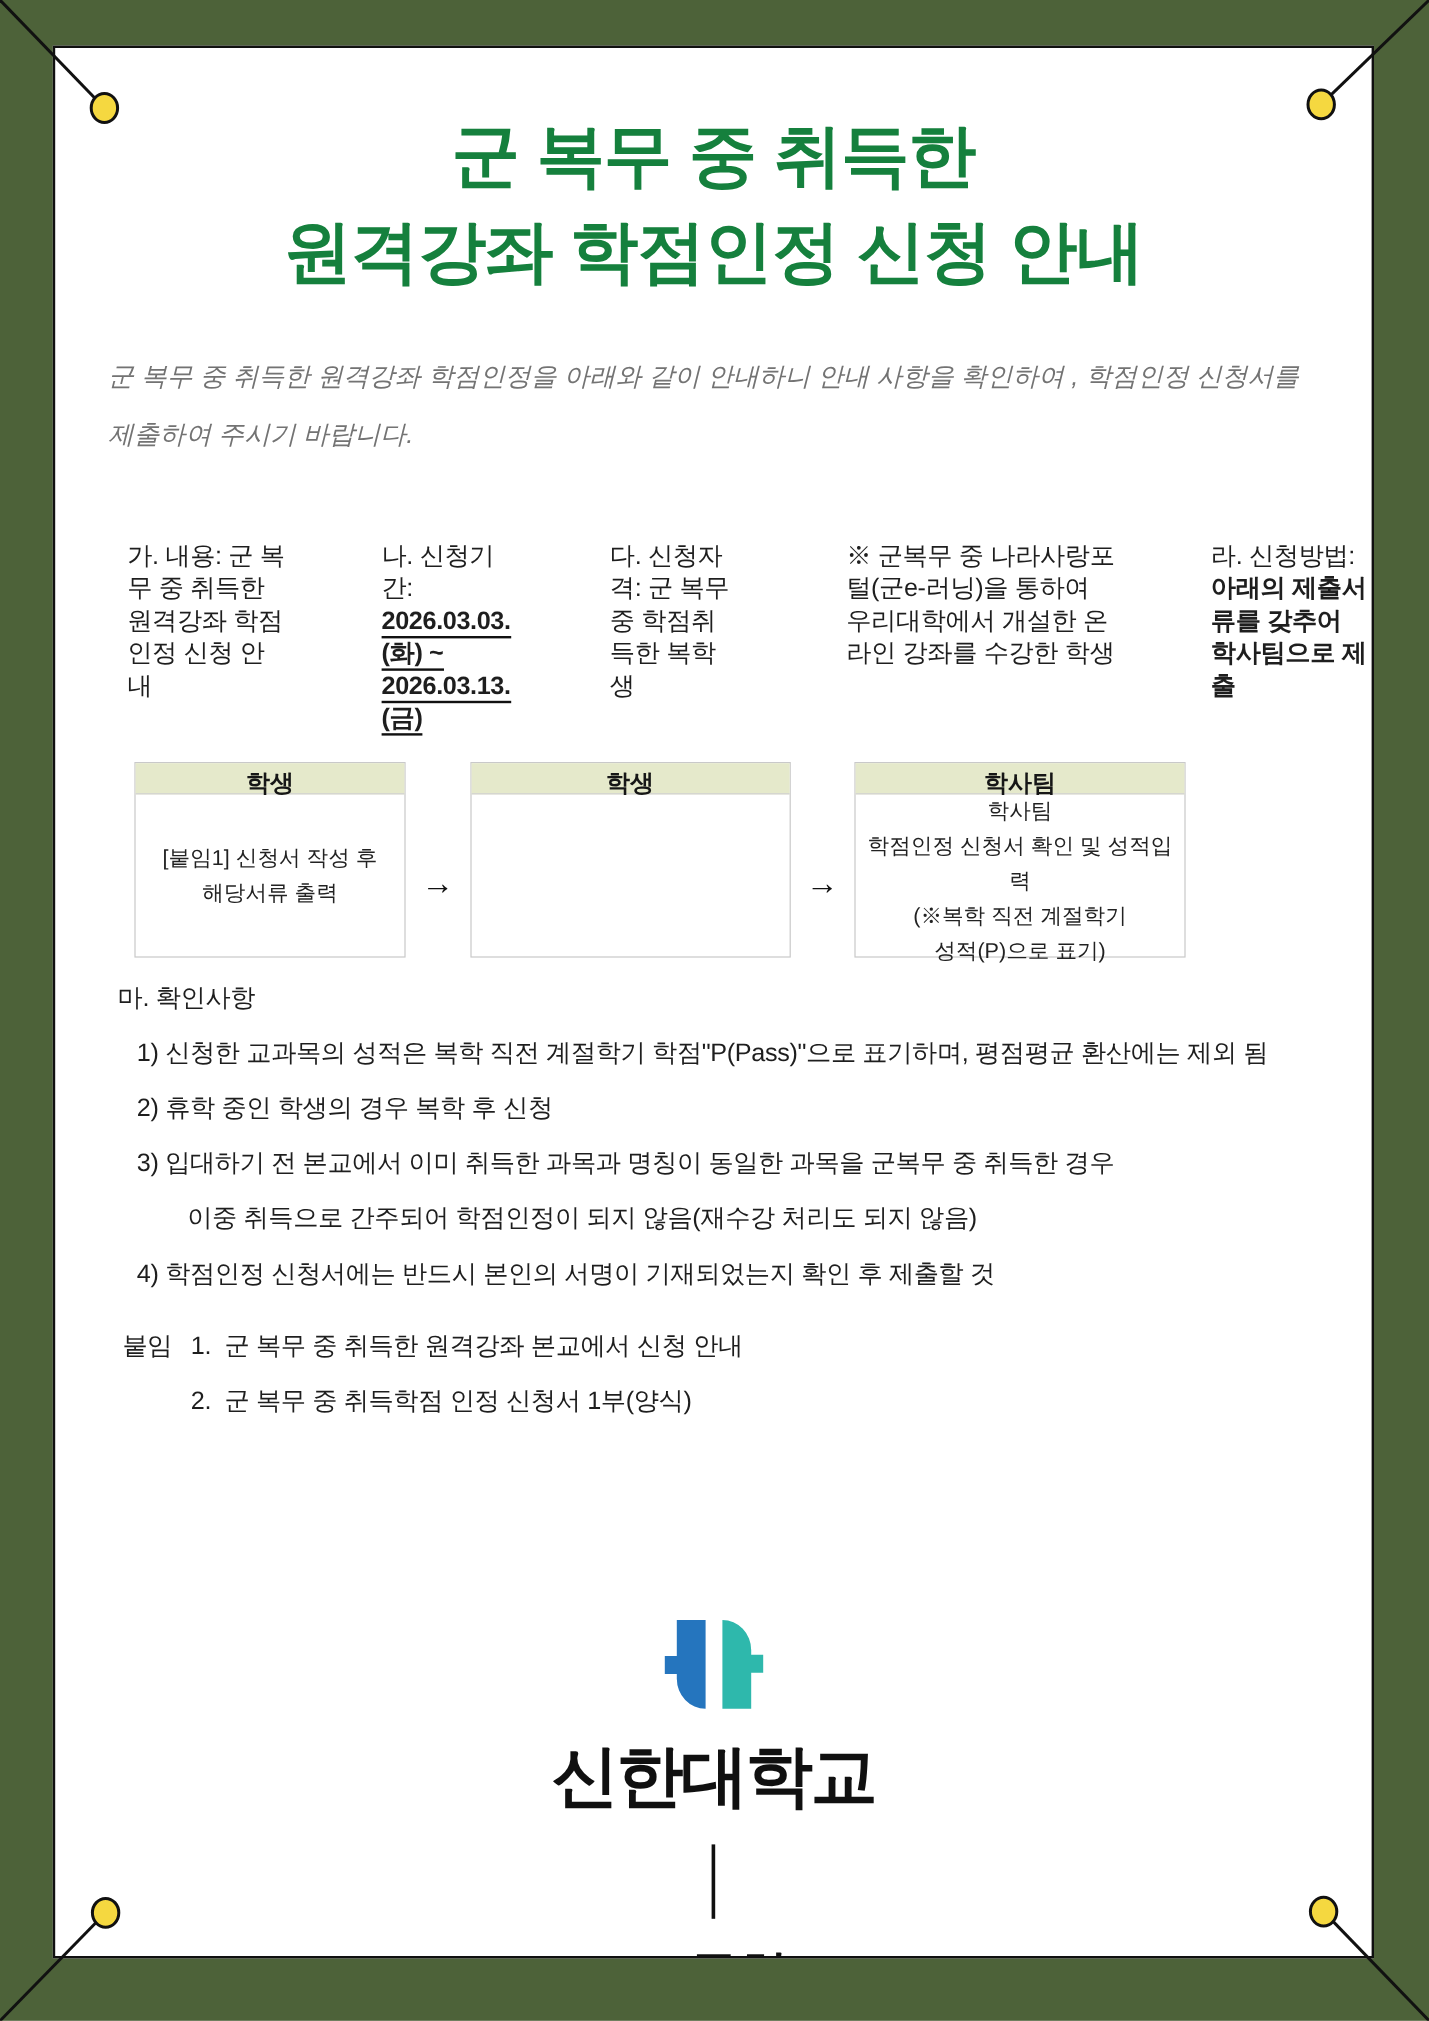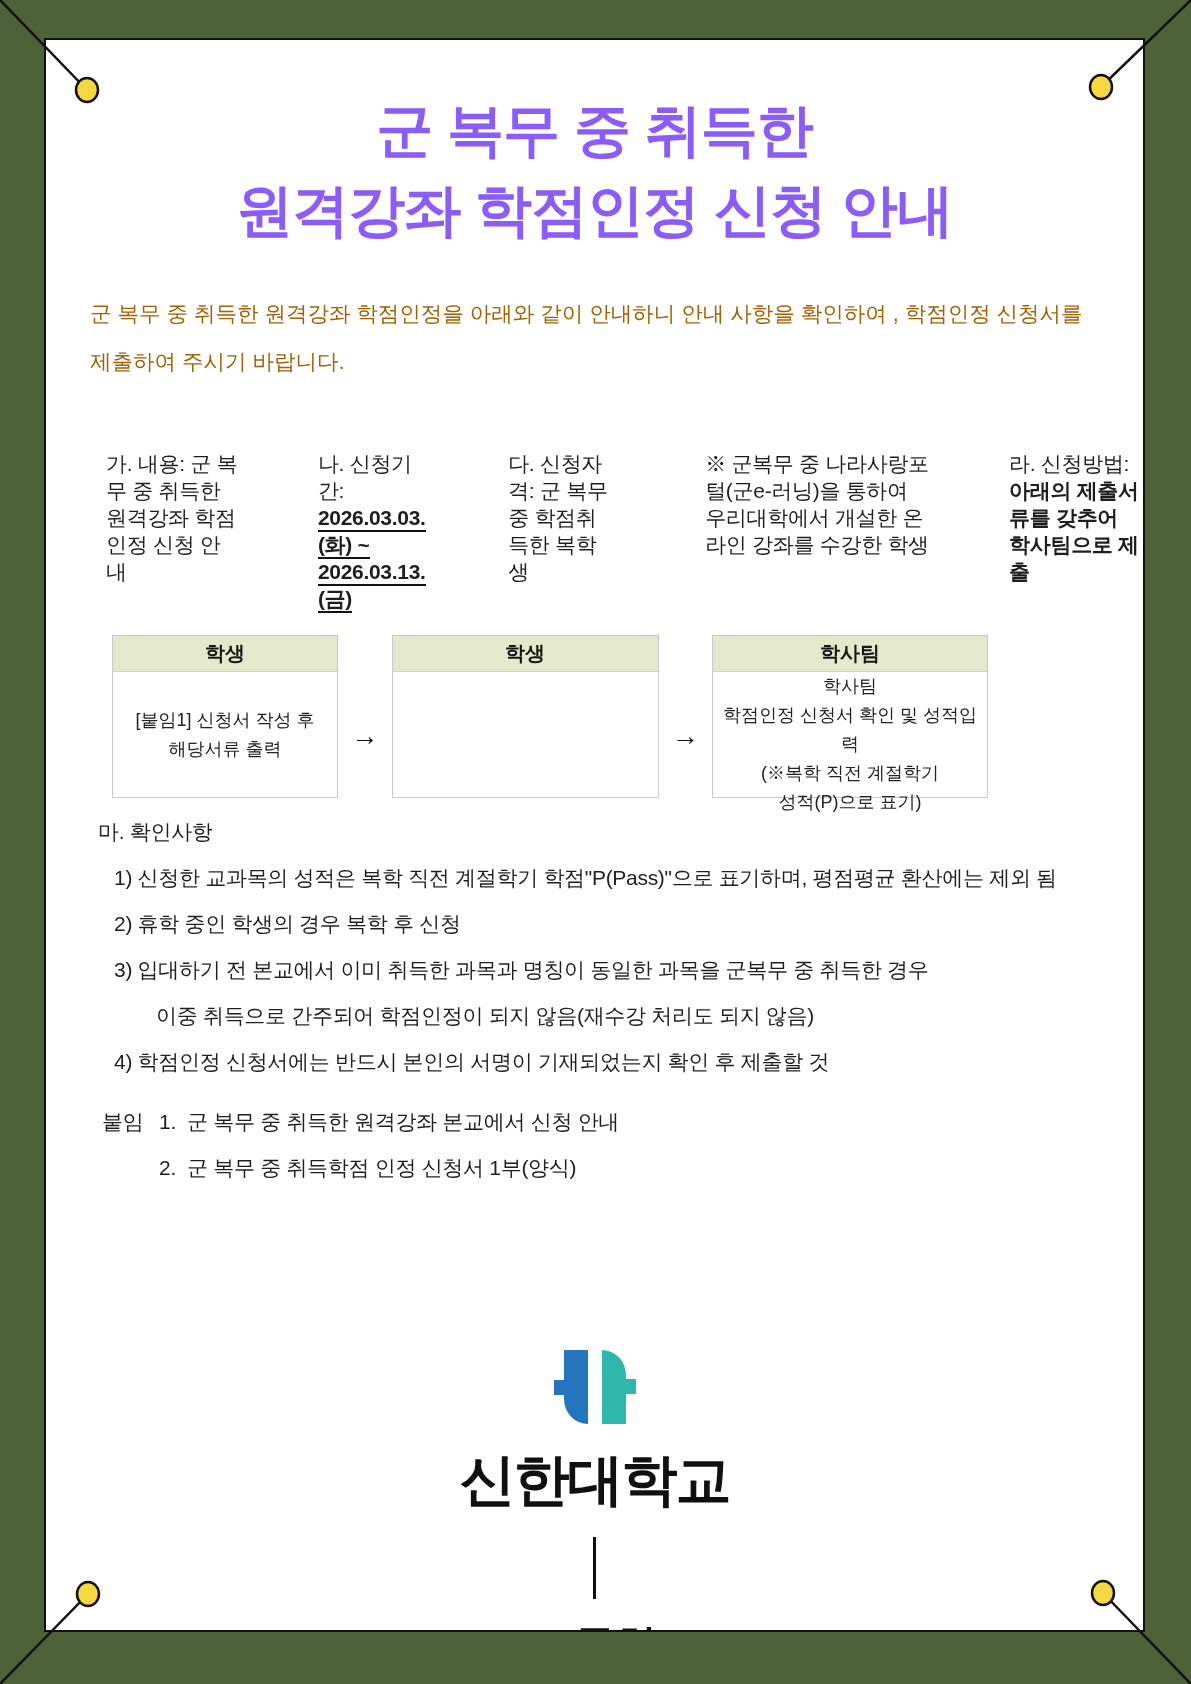--- a/index.html
+++ b/index.html
@@ -18,26 +18,26 @@
     border:2px solid #101010;
     overflow:hidden;
   }
   .pins-overlay {
     position:absolute; left:0; top:0; width:1191px; height:1684px;
     pointer-events:none; z-index:5;
   }
   .title {
     margin-top:50px;
     text-align:center;
-    font-size:57px; font-weight:900; color:#8b5cf6;
+    font-size:57px; font-weight:900; color:#15803d;
     line-height:80px; letter-spacing:-1px;
   }
   .intro {
     margin-top:40px; padding-left:44px; padding-right:32px;
-    font-size:21.5px; line-height:48px; color:#a16207;
+    font-size:21.5px; line-height:48px; color:#737373;font-style:italic;
   }
   .list { margin-top:64px; display:flex; flex-direction:row; gap:19px; }
   .item { font-size:21px; line-height:27px; letter-spacing:-0.3px; }
   .li-main { padding-left:60px; }
   .li-note { padding-left:76px; }
   .b { font-weight:700; }
   .dates {
     font-weight:800;
     border-bottom:2.5px solid #111;
     padding-bottom:1px;
@@ -48,21 +48,21 @@
     display:flex; align-items:stretch;
   }
   .step {
     border:1px solid #c9c9c9; background:#fff;
     height:163px; display:flex; flex-direction:column;
   }
   .step1 { width:226px; }
   .step2 { width:267px; }
   .step3 { width:276px; }
   .step-header {
-    height:36px; line-height:35px; text-align:center;
+    height:26px; line-height:35px; text-align:center;
     font-size:20px; font-weight:700; color:#161616;
     background:#E5E9CB; border-bottom:1px solid #d2d2d2;
   }
   .step-body {
     flex:1; display:flex; flex-direction:column;
     align-items:center; justify-content:center;
     text-align:center; font-size:18px; line-height:29px; color:#222;
     padding:0 2px;
   }
   .arrow-cell {

